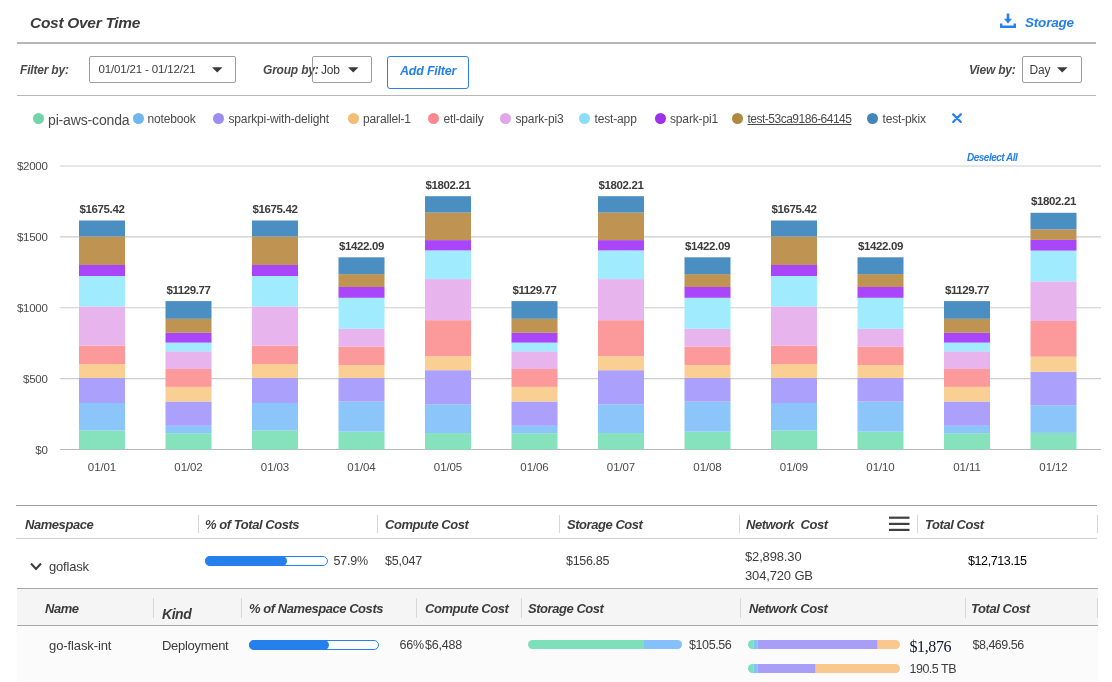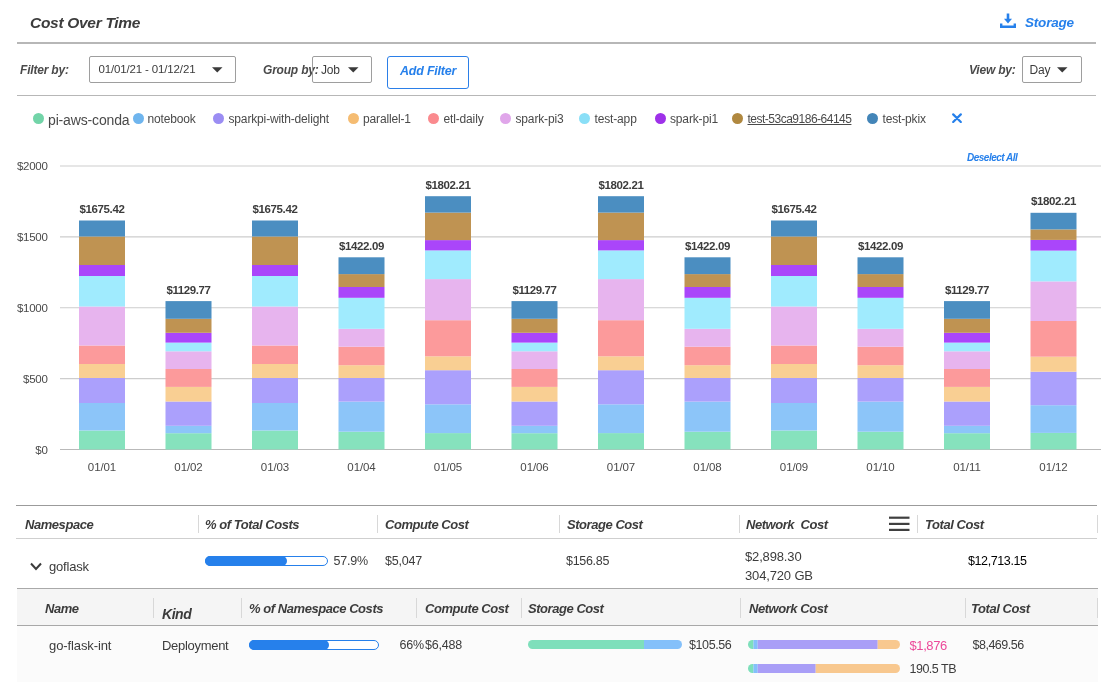--- a/index.html
+++ b/index.html
@@ -295,21 +295,21 @@
         <rect x="0" y="0" width="152" height="9" rx="4.5"></rect>
       </clipPath>
     </defs>
     <g clip-path="url(#nb1)">
       <rect x="0" y="0" width="5.4" height="9" fill="#7edfbb"></rect>
       <rect x="5.4" y="0" width="4.3" height="9" fill="#84c0fa"></rect>
       <rect x="9.7" y="0" width="120" height="9" fill="#a99ef7"></rect>
       <rect x="129.7" y="0" width="22.3" height="9" fill="#f8c88f"></rect>
     </g>
   </svg>
-<div class="abs" style="left:909.5px;top:638px;font-size:13px;letter-spacing:-0.4px;color:#ec4899;">$1,876</div>
+<div class="abs" style="left:909.5px;top:638px;font-size:16px;letter-spacing:-0.4px;color:#0f172a;font-family:Liberation Serif, serif;">$1,876</div>
 <svg class="abs" style="left:748px;top:663.5px;" width="152" height="9">
     <defs>
       <clipPath id="nb2">
         <rect x="0" y="0" width="152" height="9" rx="4.5"></rect>
       </clipPath>
     </defs>
     <g clip-path="url(#nb2)">
       <rect x="0" y="0" width="5.4" height="9" fill="#7edfbb"></rect>
       <rect x="5.4" y="0" width="4.3" height="9" fill="#84c0fa"></rect>
       <rect x="9.7" y="0" width="58" height="9" fill="#a99ef7"></rect>

